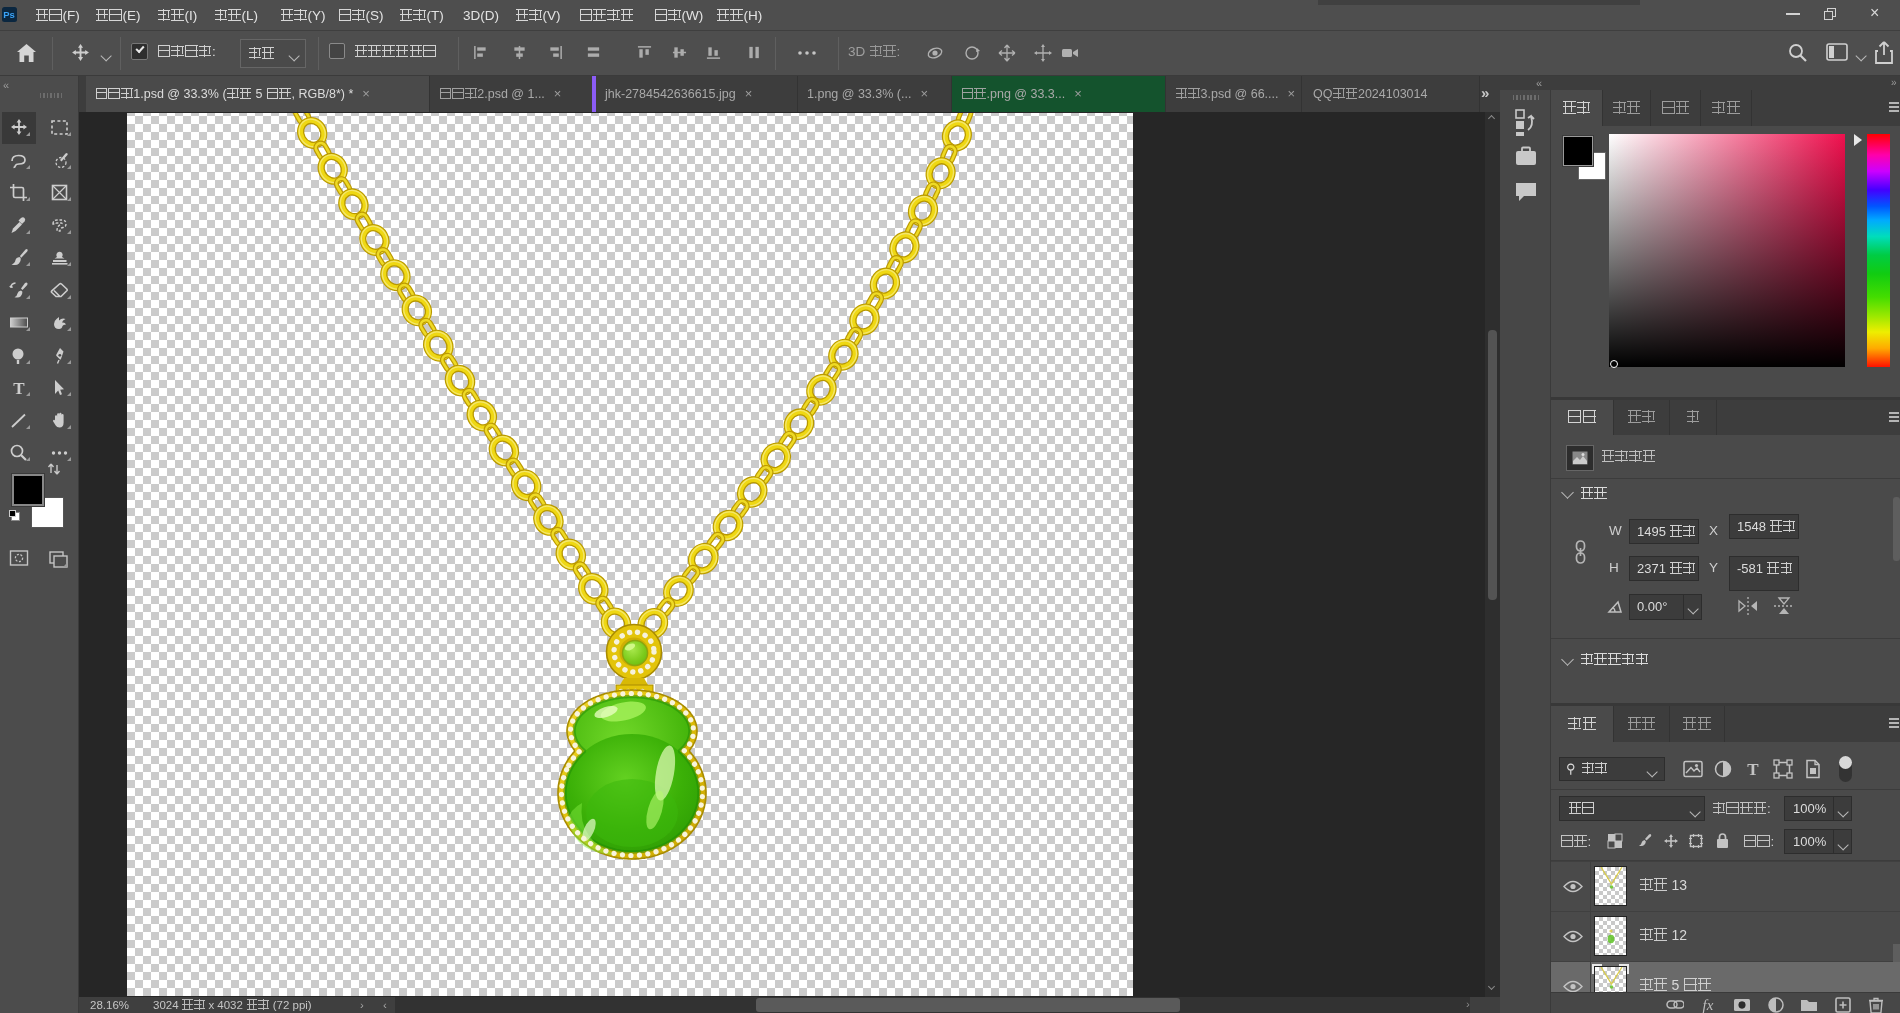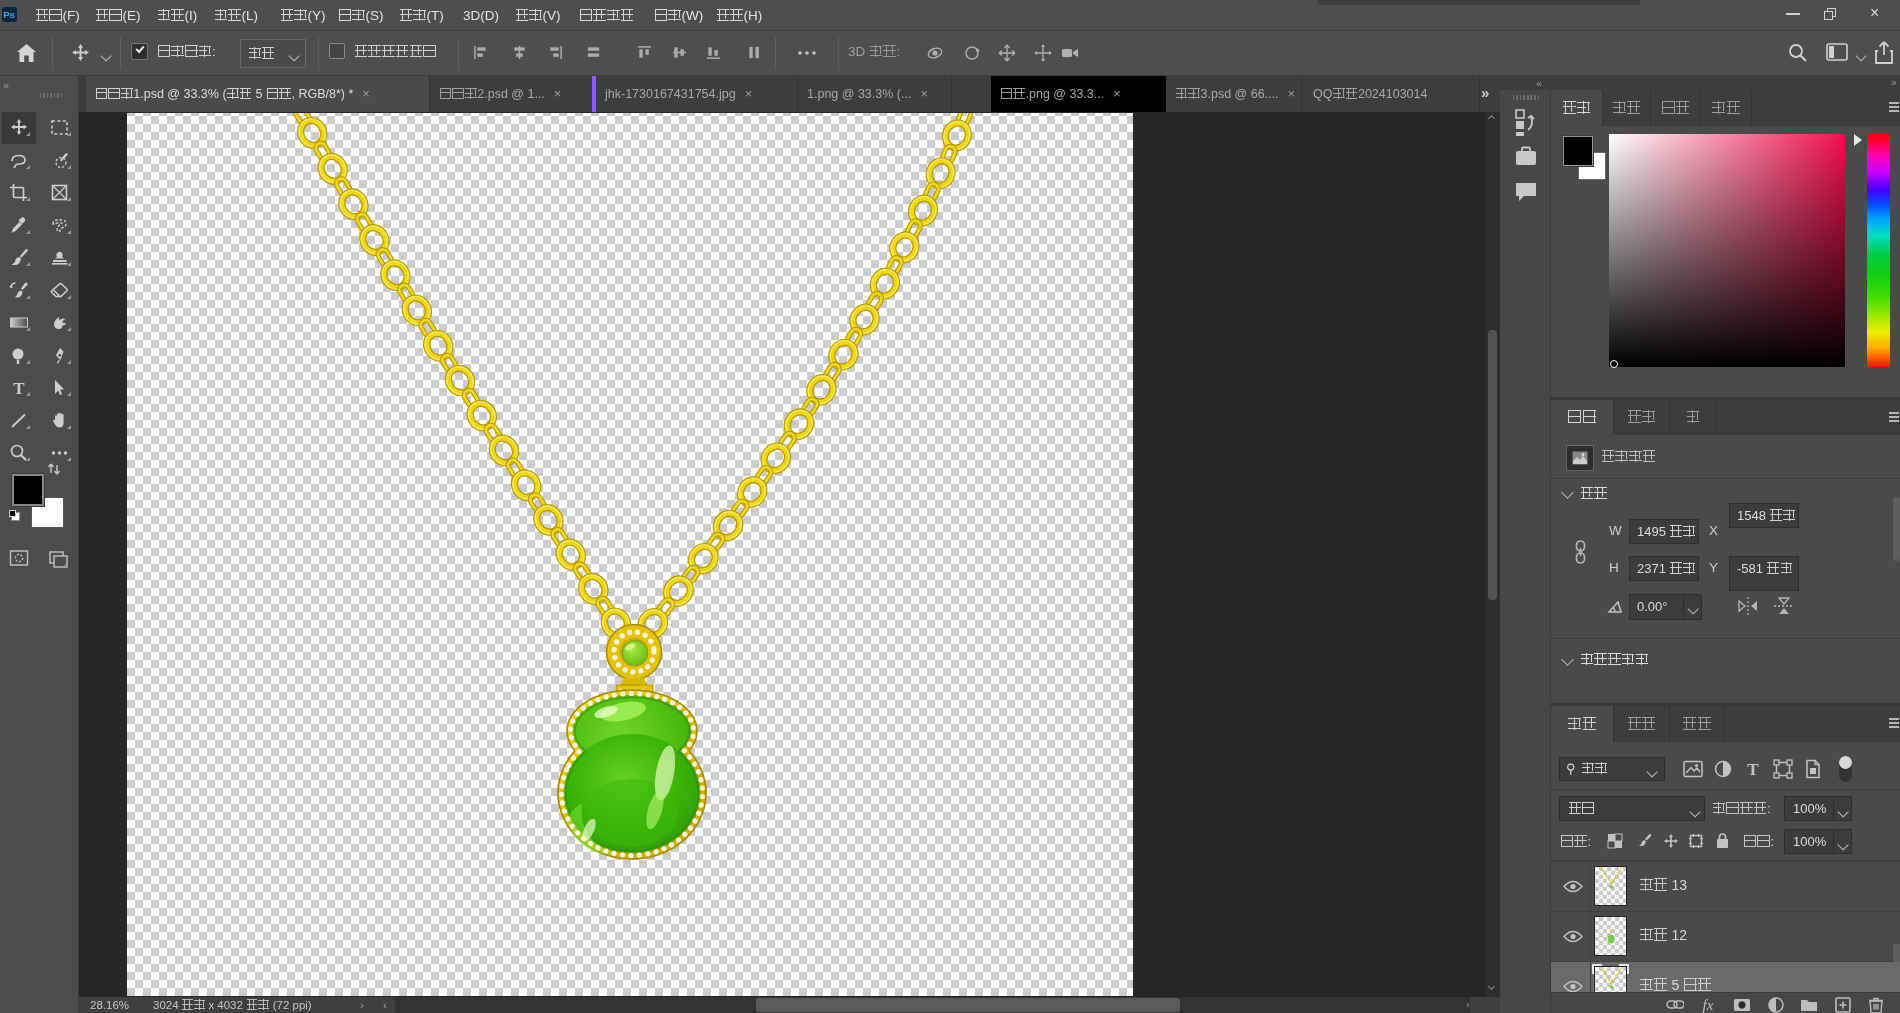--- a/index.html
+++ b/index.html
@@ -190,23 +190,23 @@
       <div class="abs" style="left:1874px;top:10px">
         <svg width="20" height="24" viewBox="0 0 20 24">
           <path d="M4 10 H2 V22 H18 V10 H16" fill="none" stroke="#d0d0d0" stroke-width="1.8"></path>
           <path d="M10 1 V14 M10 1 L5.5 5.5 M10 1 L14.5 5.5" stroke="#d0d0d0" stroke-width="1.8" fill="none"></path>
         </svg>
       </div>
     </div>
     <div class="abs" style="left:79px;top:76px;width:1421px;height:36px;background:#3d3d3d">
       <div class="tab" style="left:7px;width:344px;background:#4a4a4a;color:#dcdcdc;--k:#dcdcdc;border-right:1px solid #333"><span style="margin-left:9px"><b class="z z1"></b><b class="z z1"></b><b class="z z2"></b><i>1.psd&nbsp;@&nbsp;33.3%&nbsp;(</i><b class="z z2"></b><b class="z z3"></b><i>&nbsp;5&nbsp;</i><b class="z z1"></b><b class="z z3"></b><i>,&nbsp;RGB/8*)&nbsp;*</i></span><span class="x">×</span></div>
       <div class="tab" style="left:351px;width:166px;background:#3d3d3d;color:#a9a9a9;--k:#a9a9a9;border-right:4px solid #8b5cf6"><span style="margin-left:9px"><b class="z z1"></b><b class="z z1"></b><b class="z z2"></b><i>2.psd&nbsp;@&nbsp;1...</i></span><span class="x">×</span></div>
-      <div class="tab" style="left:517px;width:202px;background:#3d3d3d;color:#a9a9a9;--k:#a9a9a9;border-right:1px solid #333"><span style="margin-left:9px"><i>jhk-1730167431754.jpg</i></span><span class="x">×</span></div>
+      <div class="tab" style="left:517px;width:202px;background:#3d3d3d;color:#a9a9a9;--k:#a9a9a9;border-right:1px solid #333"><span style="margin-left:9px"><i>jhk-2784542636615.jpg</i></span><span class="x">×</span></div>
       <div class="tab" style="left:719px;width:154px;background:#3d3d3d;color:#a9a9a9;--k:#a9a9a9;border-right:1px solid #333"><span style="margin-left:9px"><i>1.png&nbsp;@&nbsp;33.3%&nbsp;(...</i></span><span class="x">×</span></div>
-      <div class="tab" style="left:912px;width:214px;background:#000000;color:#a9a9a9;--k:#a9a9a9;border-right:1px solid #333"><span style="margin-left:9px"><b class="z z1"></b><b class="z z3"></b><i>.png&nbsp;@&nbsp;33.3...</i></span><span class="x">×</span></div>
+      <div class="tab" style="left:873px;width:214px;background:#14532d;color:#a9a9a9;--k:#a9a9a9;border-right:1px solid #333"><span style="margin-left:9px"><b class="z z1"></b><b class="z z3"></b><i>.png&nbsp;@&nbsp;33.3...</i></span><span class="x">×</span></div>
       <div class="tab" style="left:1087px;width:136px;background:#3d3d3d;color:#a9a9a9;--k:#a9a9a9;border-right:1px solid #333"><span style="margin-left:9px"><b class="z z2"></b><b class="z z2"></b><i>3.psd&nbsp;@&nbsp;66....</i></span><span class="x">×</span></div>
       <div class="tab" style="left:1223px;width:178px;background:#3d3d3d;color:#a9a9a9;--k:#a9a9a9;border-right:1px solid #333"><span style="margin-left:11px"><i>QQ</i><b class="z z2"></b><b class="z z3"></b><i>2024103014</i></span></div>
       <div class="abs" style="left:1402px;top:8px;color:#c9c9c9;font-size:15px;font-weight:bold">»</div>
     </div>
     <div class="abs" style="left:79px;top:112px;width:1421px;height:885px;background:#262626">
       <div class="abs" style="left:48px;top:1px;width:1006px;height:883px;background:conic-gradient(#cbcbcb 25%,#fff 0 50%,#cbcbcb 0 75%,#fff 0);background-size:16px 16px;background-position:0 3px;overflow:hidden">
         <svg width="1006" height="883" viewBox="0 0 1006 883" style="position:absolute;left:0;top:0">
 <defs>
 <radialGradient id="jadeSm" cx="0.4" cy="0.35" r="0.8">
 <stop offset="0" stop-color="#a8e84c"></stop>
@@ -799,21 +799,21 @@
       <div class="abs" style="left:23px;top:140px">
         <svg width="13" height="24" viewBox="0 0 13 24">
           <rect x="2.5" y="1" width="8" height="10" rx="4" fill="none" stroke="#b5b5b5" stroke-width="1.7"></rect>
           <rect x="2.5" y="13" width="8" height="10" rx="4" fill="none" stroke="#b5b5b5" stroke-width="1.7"></rect>
           <path d="M6.5 8 V16" stroke="#b5b5b5" stroke-width="1.7"></path>
         </svg>
       </div>
       <div class="abs" style="left:58px;top:123px;font-size:13.5px;color:#cfcfcf">W</div>
       <div class="inbox" style="left:78px;top:119px;width:70px;height:25px;line-height:23px;--k:#dcdcdc"><span style="margin-left:7px">1495 <b class="z z3"></b><b class="z z2"></b></span></div>
       <div class="abs" style="left:158px;top:123px;font-size:13.5px;color:#cfcfcf">X</div>
-      <div class="inbox" style="left:178px;top:103px;width:70px;height:25px;line-height:23px;--k:#dcdcdc"><span style="margin-left:7px">1548 <b class="z z3"></b><b class="z z2"></b></span></div>
+      <div class="inbox" style="left:178px;top:114px;width:70px;height:25px;line-height:23px;--k:#dcdcdc"><span style="margin-left:7px">1548 <b class="z z3"></b><b class="z z2"></b></span></div>
       <div class="abs" style="left:58px;top:160px;font-size:13.5px;color:#cfcfcf">H</div>
       <div class="inbox" style="left:78px;top:156px;width:70px;height:25px;line-height:23px;--k:#dcdcdc"><span style="margin-left:7px">2371 <b class="z z3"></b><b class="z z2"></b></span></div>
       <div class="abs" style="left:158px;top:160px;font-size:13.5px;color:#cfcfcf">Y</div>
       <div class="inbox" style="left:178px;top:156px;width:70px;height:35px;line-height:23px;--k:#dcdcdc"><span style="margin-left:7px">-581 <b class="z z3"></b><b class="z z2"></b></span></div>
       <div class="abs" style="left:56px;top:200px">
         <svg width="16" height="14" viewBox="0 0 16 14">
           <path d="M14 12 L2 12 L11 2 Z" fill="none" stroke="#c0c0c0" stroke-width="1.5"></path>
           <path d="M8 12 Q8 8.5 5.5 7.5" fill="none" stroke="#c0c0c0" stroke-width="1.3"></path>
         </svg>
       </div>

